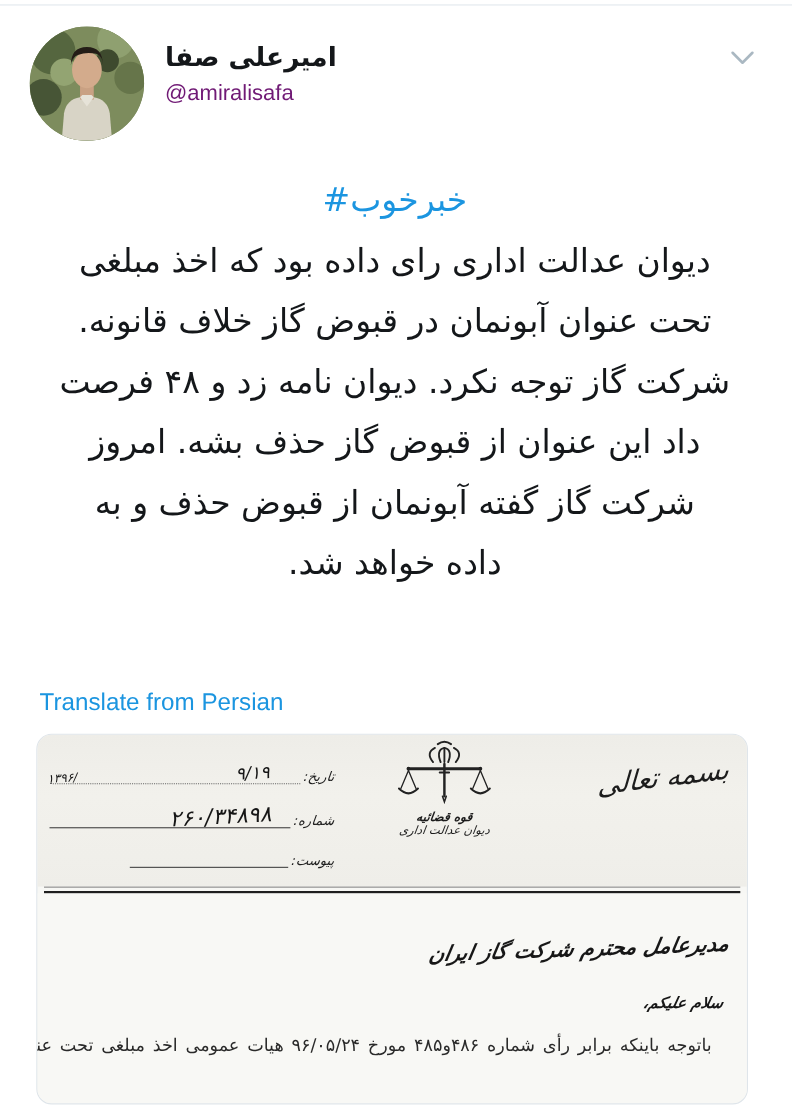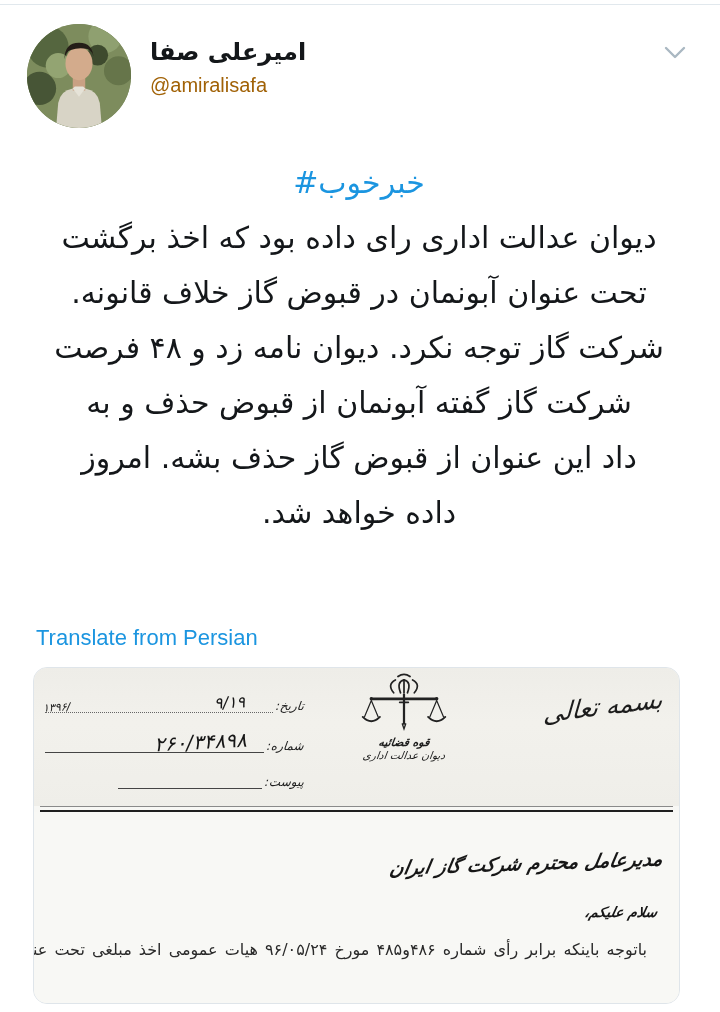--- a/index.html
+++ b/index.html
@@ -7,21 +7,21 @@
           font-family:"Liberation Sans",sans-serif;text-decoration:underline;}
   .fa{font-family:"DejaVu Sans",sans-serif;}
 
   .top-divider{position:absolute;top:4px;left:0;right:0;height:1px;background:#e1e8ed;}
 
   
   .avatar{position:absolute;left:27px;top:24px;width:104px;height:104px;border-radius:50%;
           overflow:hidden;background:#7a8a5e;}
   .avatar svg{display:block;width:100%;height:100%;}
   .name{position:absolute;left:150px;top:38px;font-size:24px;font-weight:bold;color:#14171a;direction:rtl;}
-  .handle{position:absolute;left:150px;top:74px;font-size:20px;color:#a16207;}
+  .handle{position:absolute;left:150px;top:74px;font-size:20px;color:#701a75;}
   .chevron{position:absolute;left:660px;top:42px;width:30px;height:22px;cursor:pointer;}
 
   
   .tweet{position:absolute;top:155px;left:28px;right:30px;direction:rtl;text-align:center;
          color:#14171a;font-size:30px;line-height:55px;}
   .t-line{height:55px;white-space:nowrap;}
   .hashtag{color:#1b95e0;text-decoration:none;}
 
   .translate{position:absolute;left:36px;top:625px;font-size:22px;color:#1b95e0;cursor:pointer;}
 
@@ -81,25 +81,25 @@
     </svg>
   </div>
   <div class="name fa">امیرعلی صفا</div>
   <div class="handle">@amiralisafa</div>
   <svg class="chevron" viewBox="0 0 30 22">
     <polyline points="6,6 15,15 24,6" fill="none" stroke="#aab8c2" stroke-width="2.4" stroke-linecap="round" stroke-linejoin="round"></polyline>
   </svg>
 
   <div class="tweet fa">
     <div class="t-line"><a class="hashtag" dir="ltr">#خبرخوب</a></div>
-    <div class="t-line">دیوان عدالت اداری رای داده بود که اخذ برگشت</div>
+    <div class="t-line">دیوان عدالت اداری رای داده بود که اخذ مبلغی</div>
     <div class="t-line">تحت عنوان آبونمان در قبوض گاز خلاف قانونه.</div>
     <div class="t-line">شرکت گاز توجه نکرد. دیوان نامه زد و ۴۸ فرصت</div>
+    <div class="t-line">داد این عنوان از قبوض گاز حذف بشه. امروز</div>
     <div class="t-line">شرکت گاز گفته آبونمان از قبوض حذف و به</div>
-    <div class="t-line">داد این عنوان از قبوض گاز حذف بشه. امروز</div>
     <div class="t-line">داده خواهد شد.</div>
   </div>
 
   <div class="translate">Translate from Persian</div>
 
   <div class="card">
 
     <div class="letterhead">
 
       <div class="bismillah fa">بسمه تعالی</div>

